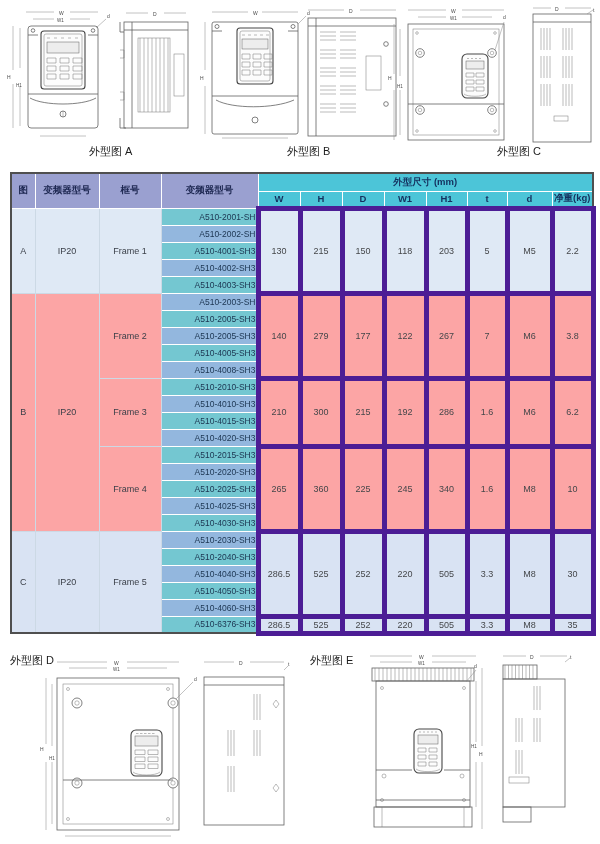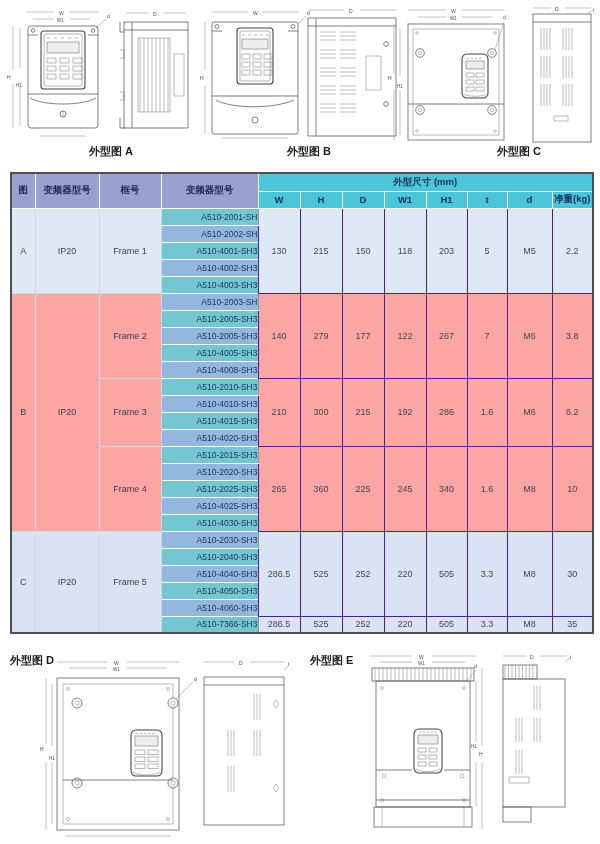--- a/index.html
+++ b/index.html
@@ -1,20 +1,20 @@
 <!DOCTYPE html>
 <html><head>
 <meta charset="utf-8">
 <style>
   html,body{margin:0;padding:0;}
   body{width:600px;height:844px;background:#ffffff;position:relative;
        font-family:"Liberation Sans",sans-serif;overflow:hidden;}
 
   
-  .fig-label{position:absolute;font-weight:bold;font-size:11px;color:#1c1c1c;white-space:nowrap;}
+  .fig-label{position:absolute;font-weight:normal;font-size:11px;color:#1c1c1c;white-space:nowrap;}
 
   
   svg{position:absolute;left:0;}
   .o  {stroke:#616161;stroke-width:.8;fill:none}
   .o2 {stroke:#616161;stroke-width:.8;fill:#ffffff}
   .f  {stroke:#767676;stroke-width:.5;fill:none}
   .kp {stroke:#474747;stroke-width:1.1;fill:#fcfcfc}
   .disp{stroke:#5e5e5e;stroke-width:.5;fill:#ededed}
   .dl {stroke:#8f8f8f;stroke-width:.55;fill:none}
   text.dt{font-family:"Liberation Sans",sans-serif;font-size:5px;fill:#4a4a4a}
@@ -27,21 +27,21 @@
   .spec thead tr.h1{height:18px;}
   .spec thead tr.h2{height:17px;}
   .spec tbody tr{height:17px;}
   th.hp{background:#9aa0d0;color:#1c2650;font-size:9.5px;font-weight:bold;border:1px solid #ffffff;}
   th.ht{background:#4cc5d8;color:#14305e;font-size:9.5px;font-weight:bold;border:1px solid #ffffff;}
   td.m {font-size:8.5px;color:#1b3450;border-left:1px solid #8f969e;border-right:1px solid #8f969e;
         border-bottom:1px solid #ffffff;text-align:right;}
   td.mt{background:#74c7d1;}
   td.mb{background:#93b7de;}
   td.lc{font-size:9px;color:#3a3f48;border:1px solid #ccd9e5;}
-  td.d {font-size:9px;color:#45474a;border:1px solid #4c1d95;}
+  td.d {font-size:9px;color:#45474a;border:5px solid #4c1d95;}
   .sA{background:#dfe9f5;}
   .sB{background:#fca5a5;}
   .sC{background:#d9e3f3;}
 </style>
 </head>
 <body>
 
 <svg style="top:0px" width="600" height="168" viewBox="0 0 600 168">
 
   <g transform="translate(26,8)">
@@ -328,21 +328,21 @@
     <tr>
         <td class="m mb">A510-4040-SH3</td>
       </tr>
     <tr>
         <td class="m mt">A510-4050-SH3</td>
       </tr>
     <tr>
         <td class="m mb">A510-4060-SH3</td>
       </tr>
     <tr>
-      <td class="m mt">A510-7366-SH3</td>
+      <td class="m mt">A510-6376-SH3</td>
       <td class="d sC">286.5</td>
       <td class="d sC">525</td>
       <td class="d sC">252</td>
       <td class="d sC">220</td>
       <td class="d sC">505</td>
       <td class="d sC">3.3</td>
       <td class="d sC">M8</td>
       <td class="d sC">35</td>
     </tr>
   </tbody>

